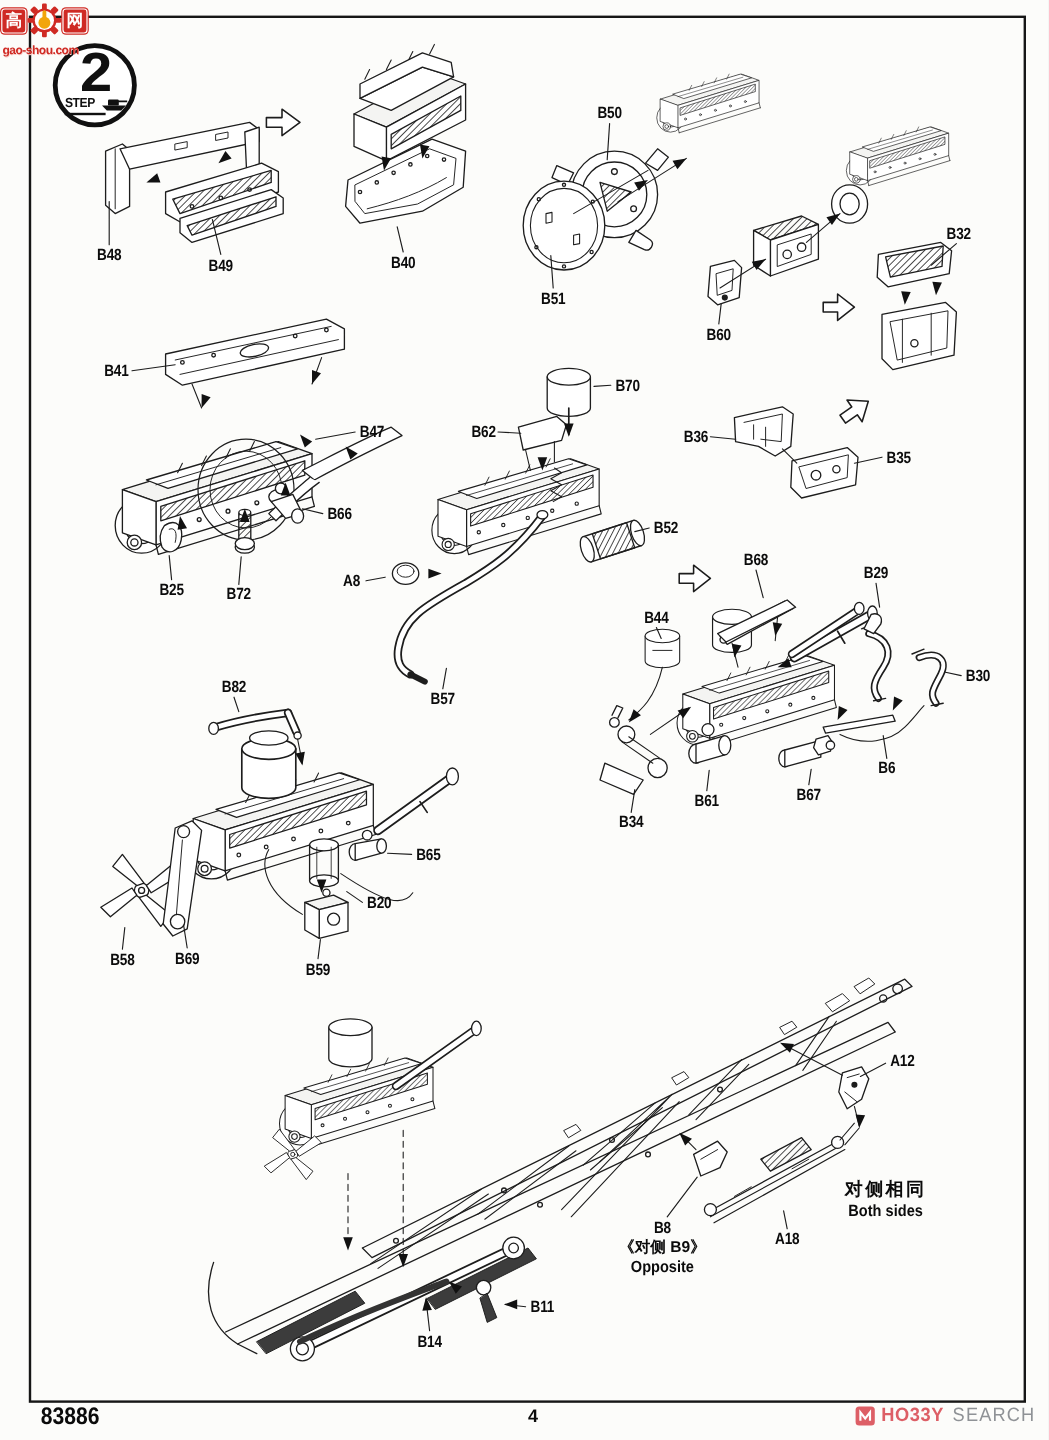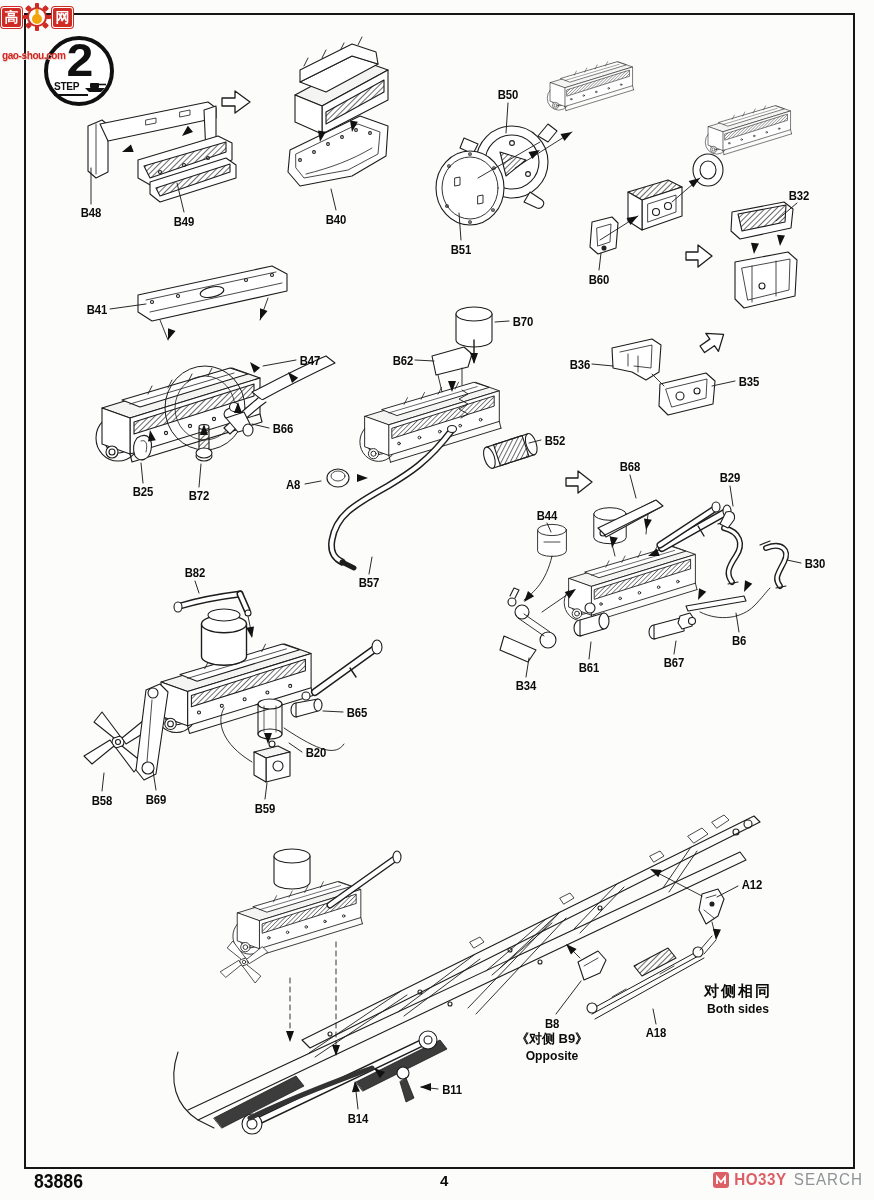--- a/index.html
+++ b/index.html
@@ -9,21 +9,21 @@
         border:2.5px solid #161616;}
   .art{position:absolute;left:0;top:0;}
   
   .plabel{position:absolute;transform:translate(-50%,-50%) scaleX(.84);
         font:700 13.5px "Liberation Sans",sans-serif;color:#0b0b0b;letter-spacing:-.2px;white-space:nowrap;}
   
   .wm{position:absolute;left:2px;top:2px;width:112px;z-index:5;}
   .wm-row{display:flex;align-items:center;gap:1px;}
   .wm-box{width:19px;height:19px;background:var(--red,#cf2a24);color:#fff;font:700 14px/19px "Liberation Sans",sans-serif;
         text-align:center;border-radius:2px;box-shadow:0 0 0 1px #fff,0 0 0 2px var(--red,#cf2a24);}
-  .wm-url{font:700 10px "Liberation Sans",sans-serif;color:var(--red,#cf2a24);margin-top:18px;letter-spacing:-.4px;
+  .wm-url{font:700 10px "Liberation Sans",sans-serif;color:var(--red,#cf2a24);margin-top:5px;letter-spacing:-.4px;
         text-shadow:.5px .5px 0 #f8c9c4;}
   
   .badge{position:absolute;left:44px;top:36px;width:62px;height:62px;border:4px solid #101010;border-radius:50%;
         background:#fff;z-index:3;}
   .badge-num{position:absolute;left:50%;top:-3px;transform:translateX(-46%) scaleX(1.05);
         font:700 46px/46px "Liberation Sans",sans-serif;color:#101010;}
   .badge-step{position:absolute;left:5px;bottom:10px;font:700 11px "Liberation Sans",sans-serif;
         letter-spacing:-.4px;color:#101010;transform:scaleX(.92);}
   .badge-bar{position:absolute;left:6px;bottom:6px;width:34px;height:2.5px;background:#101010;}
   .badge-tank{position:absolute;right:3px;bottom:9px;}

